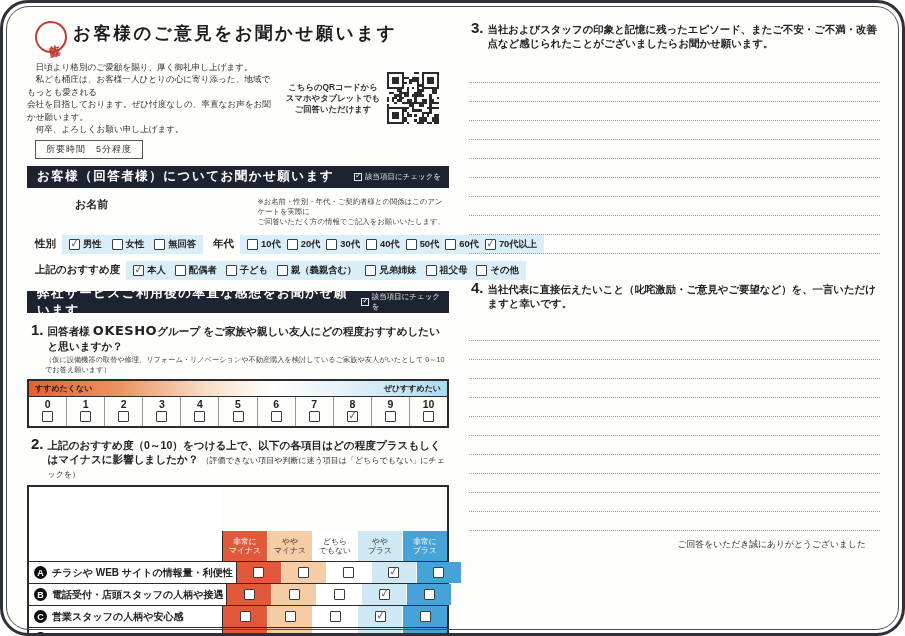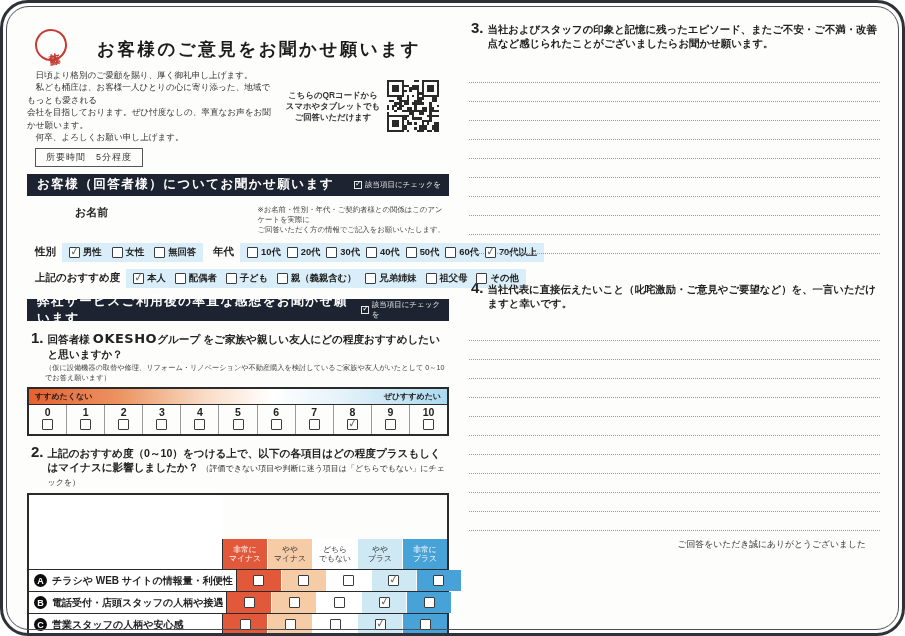--- a/index.html
+++ b/index.html
@@ -9,21 +9,21 @@
   .page { width:905px; height:636px; background:#fdfdfc; position:relative;
           border:3px solid #2e3138; border-radius:28px; overflow:hidden; }
   .page::before { content:""; position:absolute; inset:3px; border:1px solid #4a4d55;
           border-radius:23px; pointer-events:none; }
 
   .cols { display:flex; padding:14px 22px 10px 24px; gap:20px; height:100%; }
   .col-left { width:422px; flex:none; }
   .col-right { flex:1; display:flex; flex-direction:column; }
 
   
-  .hdr-row { display:flex; align-items:flex-end; gap:30px; padding-left:8px; margin-top:12px; }
+  .hdr-row { display:flex; align-items:flex-start; gap:6px; padding-left:8px; margin-top:4px; }
   .stamp { width:32px; height:32px; border:2px solid #c43c35; border-radius:50%; color:#c43c35;
            display:flex; align-items:center; justify-content:center; flex:none;
            font-size:11px; font-weight:bold; writing-mode:vertical-rl; letter-spacing:1px;
            transform:rotate(-12deg); }
   .title { font-size:17.5px; font-weight:bold; letter-spacing:2.5px; color:#1c1c1c; }
 
   .intro-row { display:flex; margin-top:8px; gap:6px; }
   .intro { font-size:8.6px; line-height:1.45; white-space:pre-line; color:#333; width:252px; }
   .qr-cap { font-size:8.4px; font-weight:bold; line-height:1.3; white-space:pre-line;
             text-align:center; align-self:center; color:#333; width:96px; }

